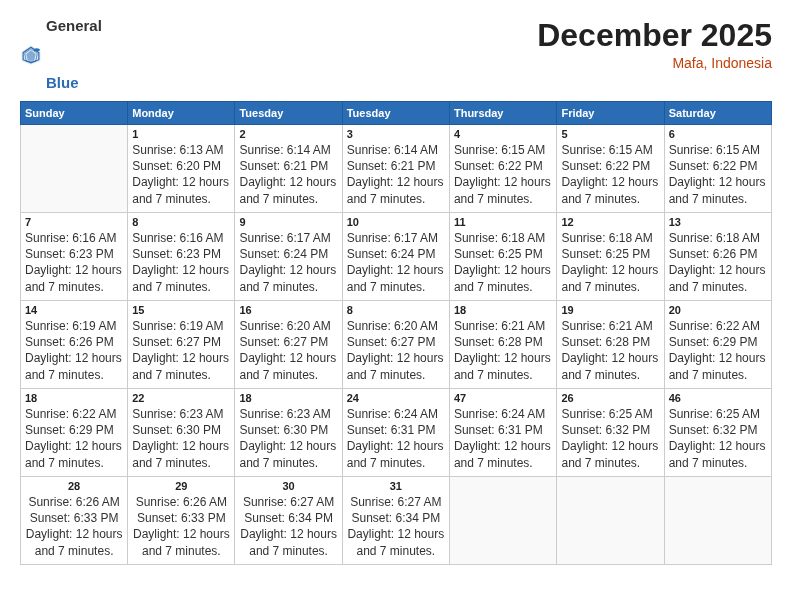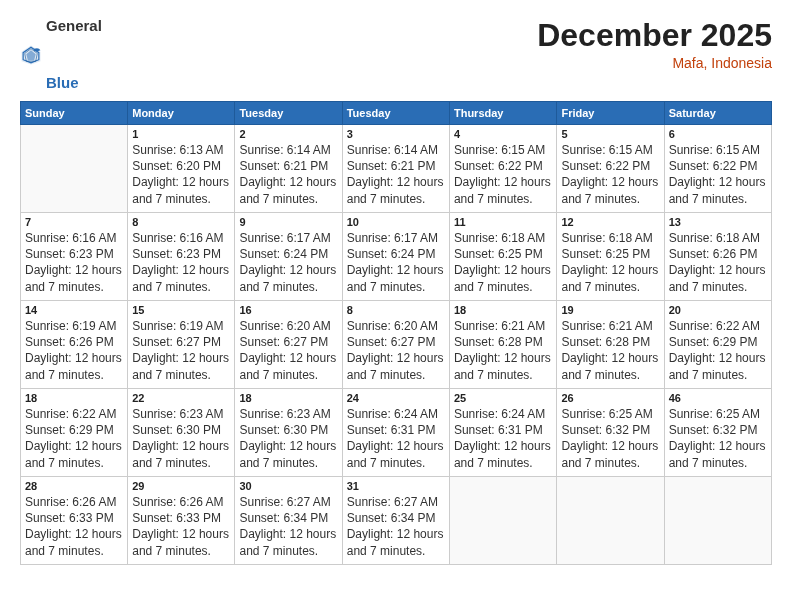--- a/index.html
+++ b/index.html
@@ -94,20 +94,21 @@
       display: block;
       margin-bottom: 2px;
     }
     .day-info {
       font-size: 12px;
       color: #333;
       line-height: 1.35;
     }
     .last-row td {
       height: 72px;
+      text-align: center;
     }
   </style>
 </head>
 <body>
 
 <div class="page">
   <div class="header">
     <div class="logo">
       <svg class="logo-icon" viewBox="0 0 28 28">
         <polygon points="14,2 26,10 26,22 14,26 2,22 2,10" fill="#2a6db5" opacity="0.15"></polygon>
@@ -239,21 +240,21 @@
           </td>
           <td>
             <span class="day-number">18</span>
             <div class="day-info">Sunrise: 6:23 AM<br>Sunset: 6:30 PM<br>Daylight: 12 hours<br>and 7 minutes.</div>
           </td>
           <td>
             <span class="day-number">24</span>
             <div class="day-info">Sunrise: 6:24 AM<br>Sunset: 6:31 PM<br>Daylight: 12 hours<br>and 7 minutes.</div>
           </td>
           <td>
-            <span class="day-number">25</span>
+            <span class="day-number">47</span>
             <div class="day-info">Sunrise: 6:24 AM<br>Sunset: 6:31 PM<br>Daylight: 12 hours<br>and 7 minutes.</div>
           </td>
           <td>
             <span class="day-number">26</span>
             <div class="day-info">Sunrise: 6:25 AM<br>Sunset: 6:32 PM<br>Daylight: 12 hours<br>and 7 minutes.</div>
           </td>
           <td>
             <span class="day-number">46</span>
             <div class="day-info">Sunrise: 6:25 AM<br>Sunset: 6:32 PM<br>Daylight: 12 hours<br>and 7 minutes.</div>
           </td>

